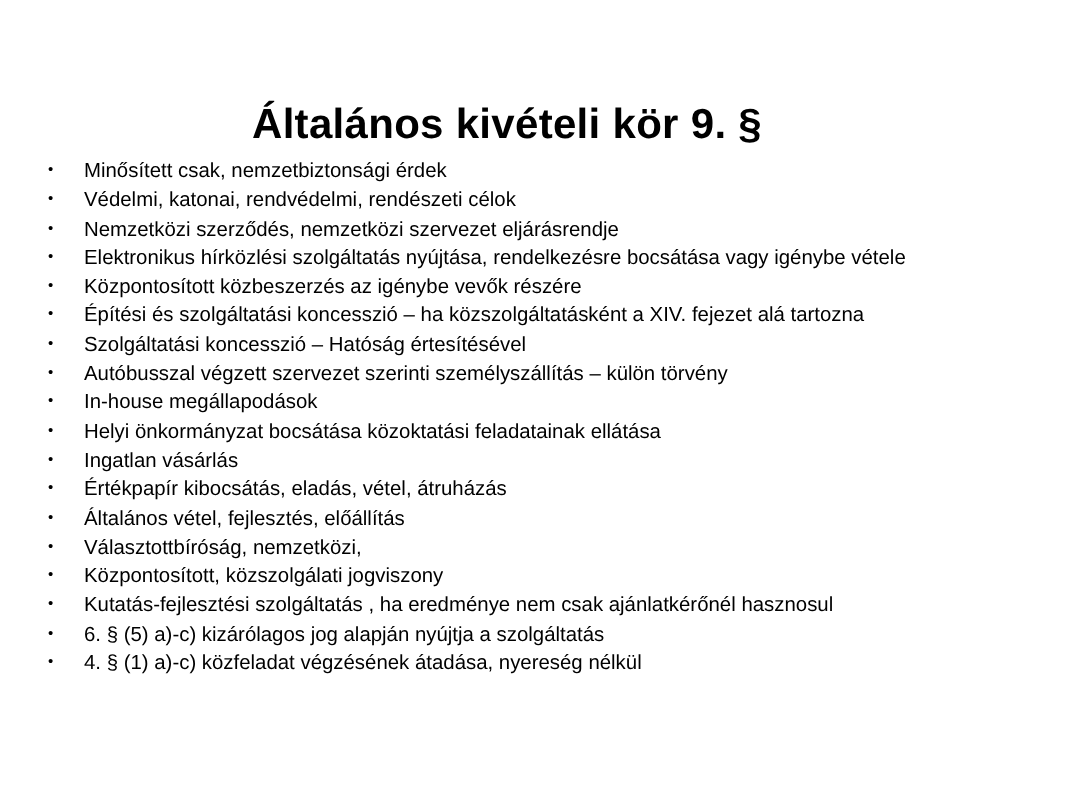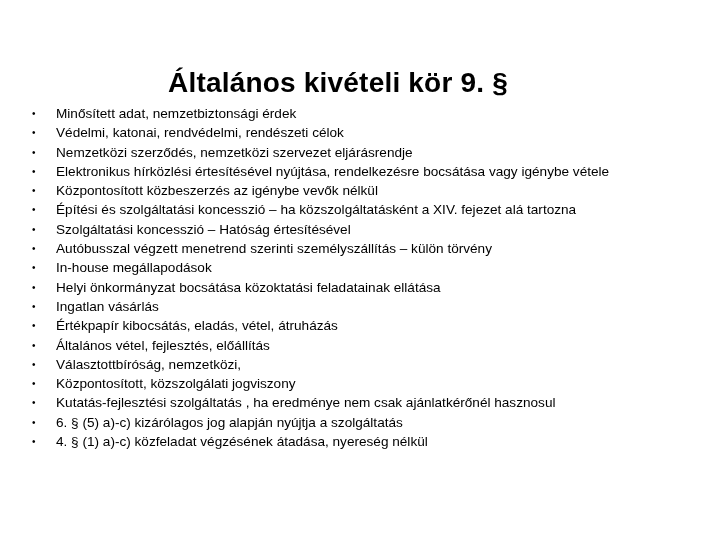--- a/index.html
+++ b/index.html
@@ -56,49 +56,49 @@
     }
   </style>
 </head>
 <body>
 
 <h1 class="slide-title">Általános kivételi kör 9. §</h1>
 
 <ul class="bullet-list">
   <li class="bullet-item">
       <span class="bullet-dot">•</span>
-      <span class="bullet-text">Minősített adat, nemzetbiztonsági érdek</span>
+      <span class="bullet-text">Minősített csak, nemzetbiztonsági érdek</span>
     </li>
   <li class="bullet-item">
       <span class="bullet-dot">•</span>
       <span class="bullet-text">Védelmi, katonai, rendvédelmi, rendészeti célok</span>
     </li>
   <li class="bullet-item">
       <span class="bullet-dot">•</span>
       <span class="bullet-text">Nemzetközi szerződés, nemzetközi szervezet eljárásrendje</span>
     </li>
   <li class="bullet-item">
       <span class="bullet-dot">•</span>
-      <span class="bullet-text">Elektronikus hírközlési értesítésével nyújtása, rendelkezésre bocsátása vagy igénybe vétele</span>
+      <span class="bullet-text">Elektronikus hírközlési szolgáltatás nyújtása, rendelkezésre bocsátása vagy igénybe vétele</span>
     </li>
   <li class="bullet-item">
       <span class="bullet-dot">•</span>
-      <span class="bullet-text">Központosított közbeszerzés az igénybe vevők nélkül</span>
+      <span class="bullet-text">Központosított közbeszerzés az igénybe vevők részére</span>
     </li>
   <li class="bullet-item">
       <span class="bullet-dot">•</span>
       <span class="bullet-text">Építési és szolgáltatási koncesszió – ha közszolgáltatásként a XIV. fejezet alá tartozna</span>
     </li>
   <li class="bullet-item">
       <span class="bullet-dot">•</span>
       <span class="bullet-text">Szolgáltatási koncesszió – Hatóság értesítésével</span>
     </li>
   <li class="bullet-item">
       <span class="bullet-dot">•</span>
-      <span class="bullet-text">Autóbusszal végzett menetrend szerinti személyszállítás – külön törvény</span>
+      <span class="bullet-text">Autóbusszal végzett szervezet szerinti személyszállítás – külön törvény</span>
     </li>
   <li class="bullet-item">
       <span class="bullet-dot">•</span>
       <span class="bullet-text">In-house megállapodások</span>
     </li>
   <li class="bullet-item">
       <span class="bullet-dot">•</span>
       <span class="bullet-text">Helyi önkormányzat bocsátása közoktatási feladatainak ellátása</span>
     </li>
   <li class="bullet-item">

